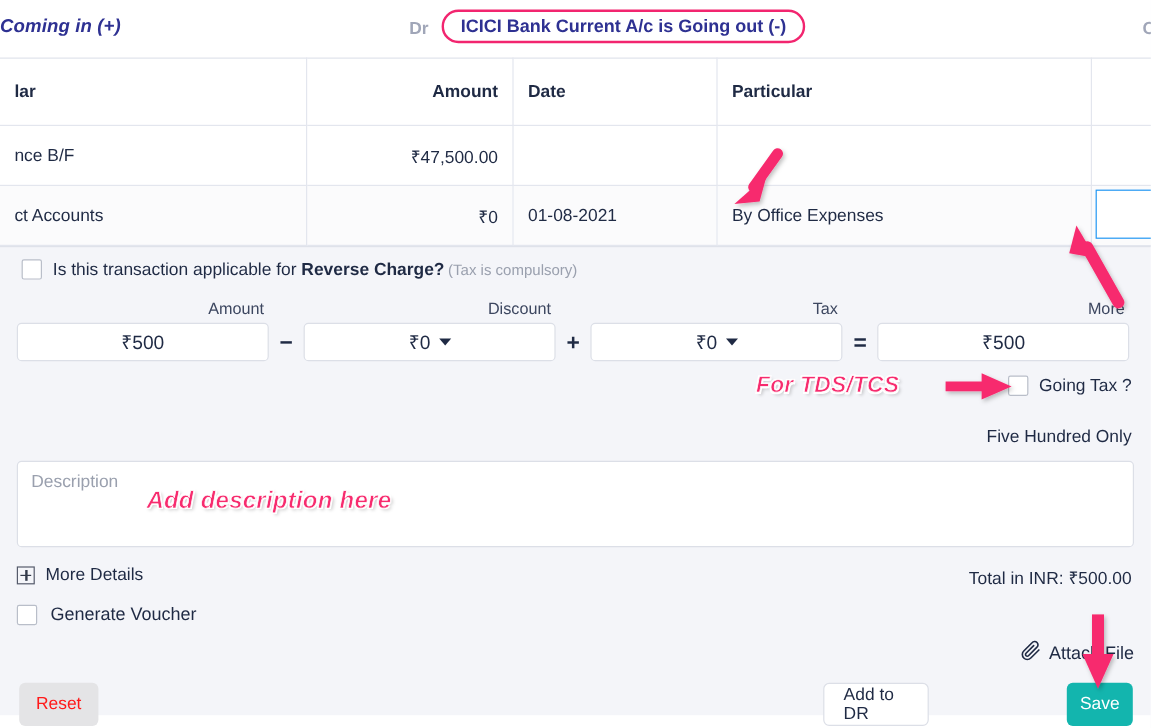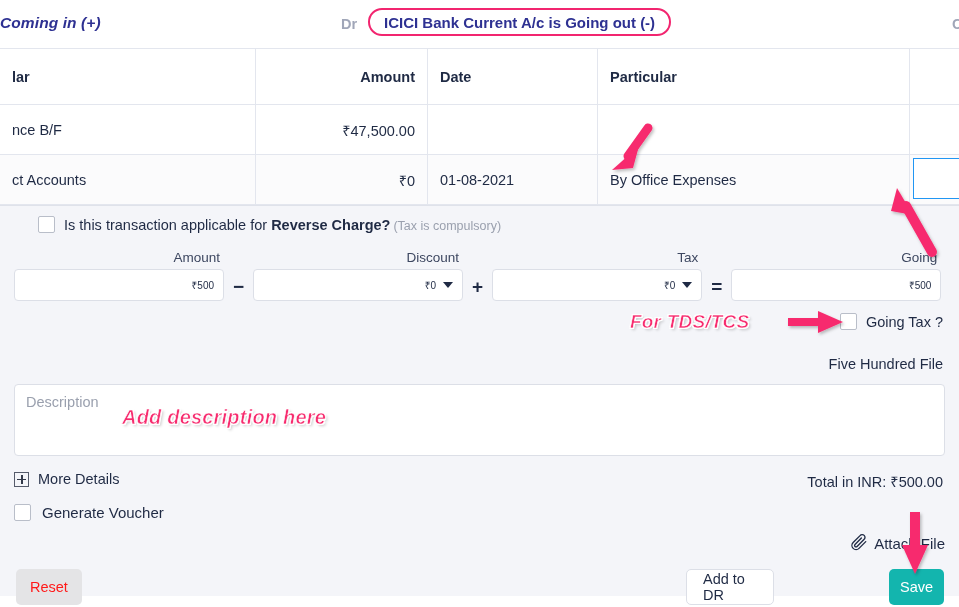--- a/index.html
+++ b/index.html
@@ -133,21 +133,20 @@
     background: #f4f5f9;
     border-top: 1px solid #dfe2ea;
   }
 
   .rc-row {
     position: absolute;
     left: 18px; top: 10px;
     display: flex;
     align-items: center;
     gap: 9px;
-    margin-left: 20px;
   }
   .cbox {
     width: 17px; height: 17px;
     border: 1px solid #b9bec9;
     background: #fff;
     border-radius: 2px;
     box-sizing: border-box;
     flex: none;
   }
   .rc-text {
@@ -177,23 +176,23 @@
     margin-bottom: 4px;
     padding-right: 4px;
   }
   .fld-box {
     height: 32px;
     background: #fff;
     border: 1px solid #dcdfe7;
     border-radius: 4px;
     display: flex;
     align-items: center;
-    justify-content: flex-end;
+    justify-content: center;
     padding: 0 9px;
-    font-size: 10px;
+    font-size: 16px;
     color: #1f2a44;
     box-sizing: border-box;
   }
   .w-amount  { width: 210px; }
   .w-disc    { width: 210px; }
   .w-tax     { width: 210px; }
   .w-total   { width: 210px; }
   .op {
     font-size: 19px;
     color: #1f2a44;
@@ -427,33 +426,33 @@
       <div class="fld-lbl">Tax</div>
       <div class="fld-box w-tax">
         <span>₹0</span>
         <span class="ddarrow"></span>
       </div>
     </div>
 
     <div class="op">=</div>
 
     <div class="fld">
-      <div class="fld-lbl">Going</div>
+      <div class="fld-lbl">More</div>
       <div class="fld-box w-total">
         <span>₹500</span>
       </div>
     </div>
   </div>
 
   <div class="othertax">
     <div class="cbox"></div>
     <div class="othertax-lbl">Going Tax ?</div>
   </div>
 
-  <div class="words">Five Hundred File</div>
+  <div class="words">Five Hundred Only</div>
 
   <div class="desc">
     <div class="desc-ph">Description</div>
   </div>
 
   <div class="more">
     <span class="plusbox"></span>
     <span class="more-lbl">More Details</span>
   </div>
 

